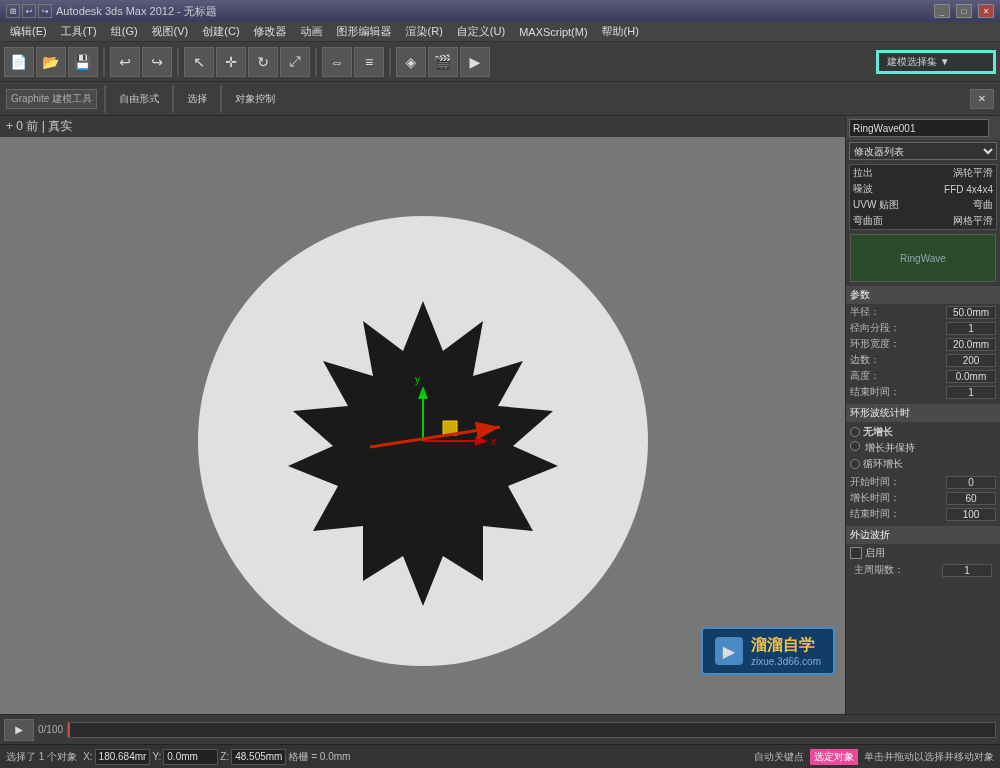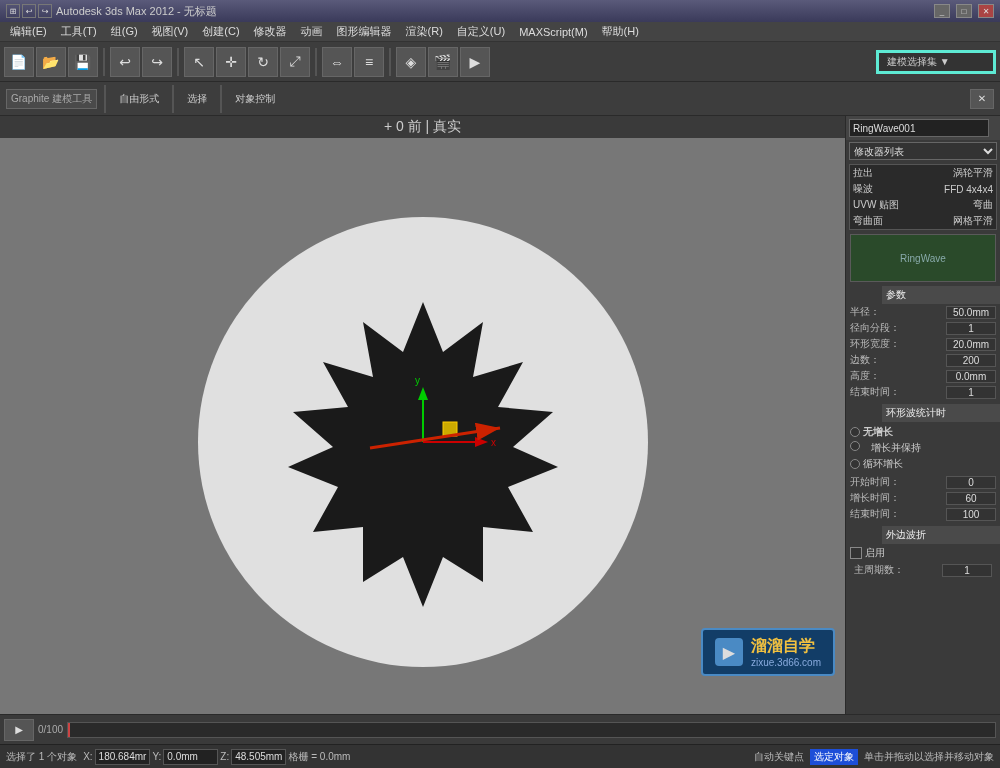--- a/index.html
+++ b/index.html
@@ -22,35 +22,35 @@
     
     .toolbar-area { height: 40px; background: #3d3d3d; border-bottom: 1px solid #2a2a2a; display: flex; align-items: center; padding: 0 4px; gap: 2px; }
     .toolbar-btn { width: 30px; height: 30px; background: #555; border: 1px solid #666; display: flex; align-items: center; justify-content: center; cursor: pointer; font-size: 14px; color: #ddd; }
     .toolbar-sep { width: 2px; height: 28px; background: #555; margin: 0 3px; }
 
     
     .toolbar2 { height: 34px; background: #3d3d3d; border-bottom: 1px solid #2a2a2a; display: flex; align-items: center; padding: 0 6px; gap: 4px; }
 
     
     .viewport { flex: 1; background: #5a5a5a; position: relative; overflow: hidden; }
-    .viewport-header { background: #3a3a3a; padding: 2px 6px; font-size: 14px; color: #ccc; display: flex; gap: 8px; justify-content: center; }
+    .viewport-header { background: #3a3a3a; padding: 2px 6px; font-size: 12px; color: #ccc; display: flex; gap: 8px; }
     .viewport-content { position: relative; background: #888; width: 100%; height: 100%; display: flex; align-items: center; justify-content: center; }
 
     
     .circle-container { width: 450px; height: 450px; background: #e0e0e0; border-radius: 50%; position: relative; display: flex; align-items: center; justify-content: center; margin-top: 10px; }
 
     
     .right-panel { width: 155px; background: #3a3a3a; border-left: 1px solid #2a2a2a; overflow: hidden; }
     .right-panel-top { background: #444; padding: 3px; }
     .right-panel-input { background: #222; border: 1px solid #666; color: #ddd; font-size: 10px; width: 140px; height: 18px; padding: 1px 3px; }
     .modifier-row { display: flex; justify-content: space-between; align-items: center; padding: 1px 3px; font-size: 10px; }
     .modifier-name { color: #ccc; }
     .modifier-type { color: #ccc; }
     .ring-wave-box { background: #2a4a2a; border: 1px solid #5a5a5a; margin: 4px; padding: 4px; height: 48px; display: flex; align-items: center; justify-content: center; }
-    .params-header { background: #4a4a4a; padding: 2px 4px; font-size: 10px; color: #eee; margin-top: 4px; margin-left: 36px; }
+    .params-header { background: #4a4a4a; padding: 2px 4px; font-size: 10px; color: #eee; margin-top: 4px; }
     .param-row { display: flex; justify-content: space-between; align-items: center; padding: 1px 4px; font-size: 10px; }
     .param-label { color: #bbb; }
     .param-value { color: #ddd; background: #333; border: 1px solid #555; padding: 0 3px; min-width: 50px; text-align: center; font-size: 10px; }
 
     
     .timeline { height: 30px; background: #3a3a3a; border-top: 1px solid #2a2a2a; display: flex; align-items: center; padding: 0 4px; }
     .timeline-track { flex: 1; height: 16px; background: #2a2a2a; border: 1px solid #555; position: relative; }
 
     
     .status-bar { height: 24px; background: #333; border-top: 1px solid #222; display: flex; align-items: center; padding: 0 6px; gap: 6px; font-size: 10px; color: #bbb; }
@@ -262,21 +262,21 @@
     </div>
 
     <div class="params-header">
       <span>环形波统计时</span>
     </div>
     <div style="padding:2px 4px;">
       <div style="display:flex;align-items:center;gap:3px;padding:1px 0;font-weight:bold;">
         <div style="width:10px;height:10px;border-radius:50%;border:1px solid #888;background:#333;"></div>
         <span style="font-size:10px;color:#ccc;">无增长</span>
       </div>
-      <div style="display:flex;align-items:flex-start;gap:11px;padding:1px 0;">
+      <div style="display:flex;align-items:flex-start;gap:5px;padding:1px 0;">
         <div style="width:10px;height:10px;border-radius:50%;border:1px solid #888;background:#333;"></div>
         <span style="font-size:10px;color:#ccc;">增长并保持</span>
       </div>
       <div style="display:flex;align-items:center;gap:3px;padding:1px 0;">
         <div style="width:10px;height:10px;border-radius:50%;border:1px solid #888;background:#333;"></div>
         <span style="font-size:10px;color:#ccc;">循环增长</span>
       </div>
     </div>
 
     <div>
@@ -325,15 +325,15 @@
   <div style="display:flex;gap:2px;align-items:center;flex:1;">
     <span>X:</span>
     <div class="coord-value">180.684mr</div>
     <span>Y:</span>
     <div class="coord-value">0.0mm</div>
     <span>Z:</span>
     <div class="coord-value">48.505mm</div>
     <span>格栅 = 0.0mm</span>
   </div>
   <span>自动关键点</span>
-  <div style="background:#1d4ed8;padding:1px 4px;font-size:10px;color:#fff;cursor:pointer;">选定对象</div>
+  <div style="background:#ec4899;padding:1px 4px;font-size:10px;color:#fff;cursor:pointer;">选定对象</div>
   <span>单击并拖动以选择并移动对象</span>
 </div>
 
 </body></html>

